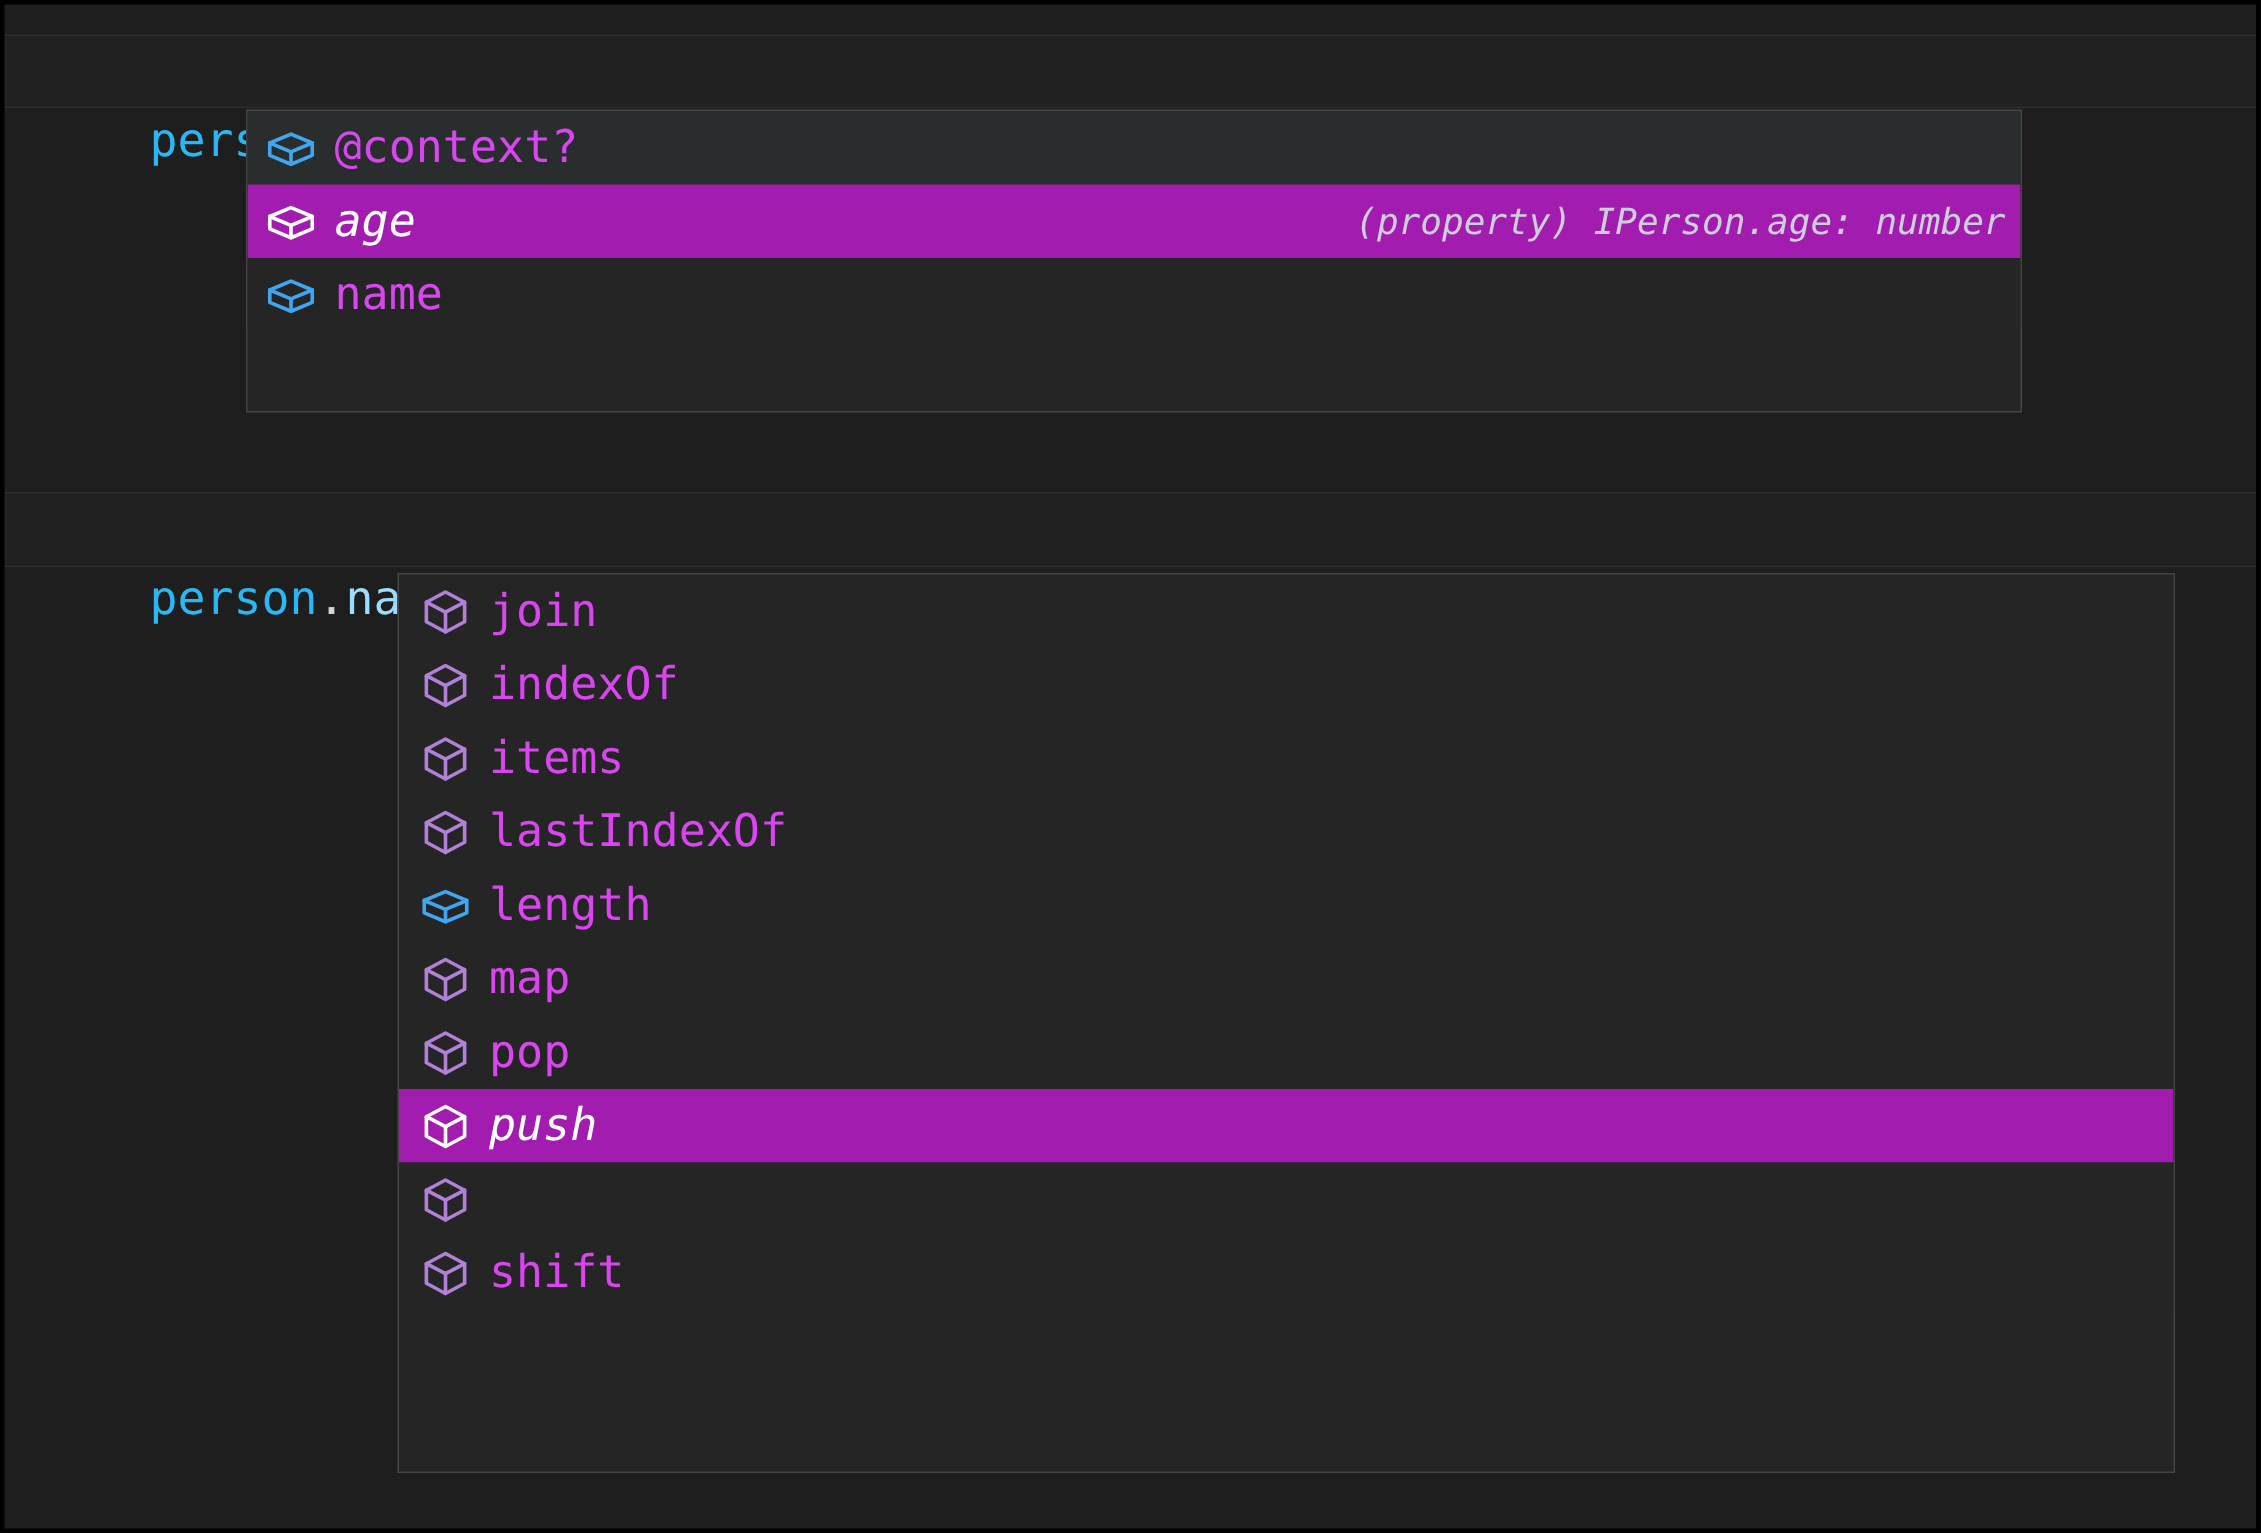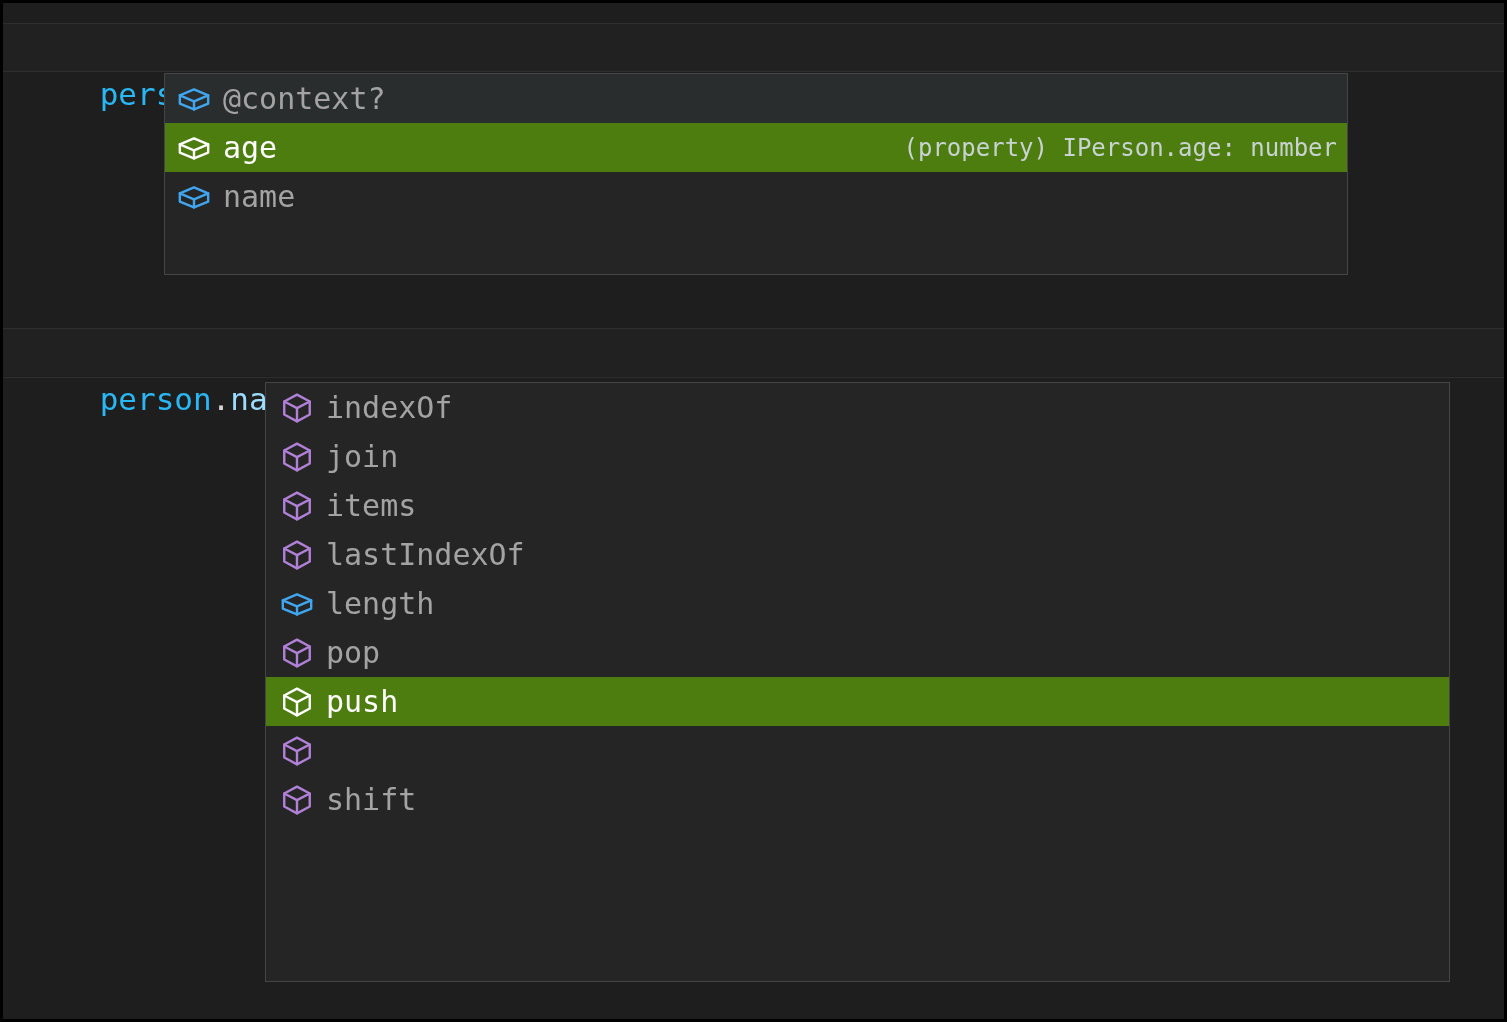--- a/index.html
+++ b/index.html
@@ -77,34 +77,34 @@
 
   .sug-row {
     position: relative;
     display: flex;
     align-items: center;
     height: 49px;
     padding-left: 12px;
     background: #252526;
   }
   .sug-row.hover    { background: #2a2d2e; }
-  .sug-row.selected { background: #4d7c0f; }
+  .sug-row.selected { background: #a21caf; font-style: italic; }
 
   .sug-icon {
     width: 34px;
     height: 34px;
     flex: 0 0 34px;
     margin-right: 12px;
     display: block;
   }
 
   .sug-label {
     font-size: 30px;
     line-height: 34px;
-    color: #a3a3a3;
+    color: #d946ef;
     white-space: pre;
     letter-spacing: 0px;
   }
   .sug-row.selected .sug-label { color: #ffffff; }
 
   .sug-detail {
     margin-left: auto;
     padding-right: 10px;
     font-size: 24px;
     line-height: 34px;
@@ -174,40 +174,40 @@
 
   <div class="suggest" id="suggest-2">
       <div class="sug-row">
         <svg class="sug-icon" viewBox="0 0 24 24">
           <g fill="none" stroke="#b180d7" stroke-width="1.7" stroke-linejoin="round" stroke-linecap="round">
             <path d="M12 2.6 21 7.4 21 16.6 12 21.4 3 16.6 3 7.4 Z"></path>
             <path d="M3 7.4 12 12.1 21 7.4"></path>
             <path d="M12 12.1 12 21.4"></path>
           </g>
         </svg>
+        <span class="sug-label">join</span>
+      </div>
+      <div class="sug-row">
+        <svg class="sug-icon" viewBox="0 0 24 24">
+          <g fill="none" stroke="#b180d7" stroke-width="1.7" stroke-linejoin="round" stroke-linecap="round">
+            <path d="M12 2.6 21 7.4 21 16.6 12 21.4 3 16.6 3 7.4 Z"></path>
+            <path d="M3 7.4 12 12.1 21 7.4"></path>
+            <path d="M12 12.1 12 21.4"></path>
+          </g>
+        </svg>
         <span class="sug-label">indexOf</span>
       </div>
       <div class="sug-row">
         <svg class="sug-icon" viewBox="0 0 24 24">
           <g fill="none" stroke="#b180d7" stroke-width="1.7" stroke-linejoin="round" stroke-linecap="round">
             <path d="M12 2.6 21 7.4 21 16.6 12 21.4 3 16.6 3 7.4 Z"></path>
             <path d="M3 7.4 12 12.1 21 7.4"></path>
             <path d="M12 12.1 12 21.4"></path>
           </g>
         </svg>
-        <span class="sug-label">join</span>
-      </div>
-      <div class="sug-row">
-        <svg class="sug-icon" viewBox="0 0 24 24">
-          <g fill="none" stroke="#b180d7" stroke-width="1.7" stroke-linejoin="round" stroke-linecap="round">
-            <path d="M12 2.6 21 7.4 21 16.6 12 21.4 3 16.6 3 7.4 Z"></path>
-            <path d="M3 7.4 12 12.1 21 7.4"></path>
-            <path d="M12 12.1 12 21.4"></path>
-          </g>
-        </svg>
         <span class="sug-label">items</span>
       </div>
       <div class="sug-row">
         <svg class="sug-icon" viewBox="0 0 24 24">
           <g fill="none" stroke="#b180d7" stroke-width="1.7" stroke-linejoin="round" stroke-linecap="round">
             <path d="M12 2.6 21 7.4 21 16.6 12 21.4 3 16.6 3 7.4 Z"></path>
             <path d="M3 7.4 12 12.1 21 7.4"></path>
             <path d="M12 12.1 12 21.4"></path>
           </g>
         </svg>
@@ -224,20 +224,30 @@
         <span class="sug-label">length</span>
       </div>
       <div class="sug-row">
         <svg class="sug-icon" viewBox="0 0 24 24">
           <g fill="none" stroke="#b180d7" stroke-width="1.7" stroke-linejoin="round" stroke-linecap="round">
             <path d="M12 2.6 21 7.4 21 16.6 12 21.4 3 16.6 3 7.4 Z"></path>
             <path d="M3 7.4 12 12.1 21 7.4"></path>
             <path d="M12 12.1 12 21.4"></path>
           </g>
         </svg>
+        <span class="sug-label">map</span>
+      </div>
+      <div class="sug-row">
+        <svg class="sug-icon" viewBox="0 0 24 24">
+          <g fill="none" stroke="#b180d7" stroke-width="1.7" stroke-linejoin="round" stroke-linecap="round">
+            <path d="M12 2.6 21 7.4 21 16.6 12 21.4 3 16.6 3 7.4 Z"></path>
+            <path d="M3 7.4 12 12.1 21 7.4"></path>
+            <path d="M12 12.1 12 21.4"></path>
+          </g>
+        </svg>
         <span class="sug-label">pop</span>
       </div>
       <div class="sug-row selected">
         <svg class="sug-icon" viewBox="0 0 24 24">
           <g fill="none" stroke="#ffffff" stroke-width="1.7" stroke-linejoin="round" stroke-linecap="round">
             <path d="M12 2.6 21 7.4 21 16.6 12 21.4 3 16.6 3 7.4 Z"></path>
             <path d="M3 7.4 12 12.1 21 7.4"></path>
             <path d="M12 12.1 12 21.4"></path>
           </g>
         </svg>

